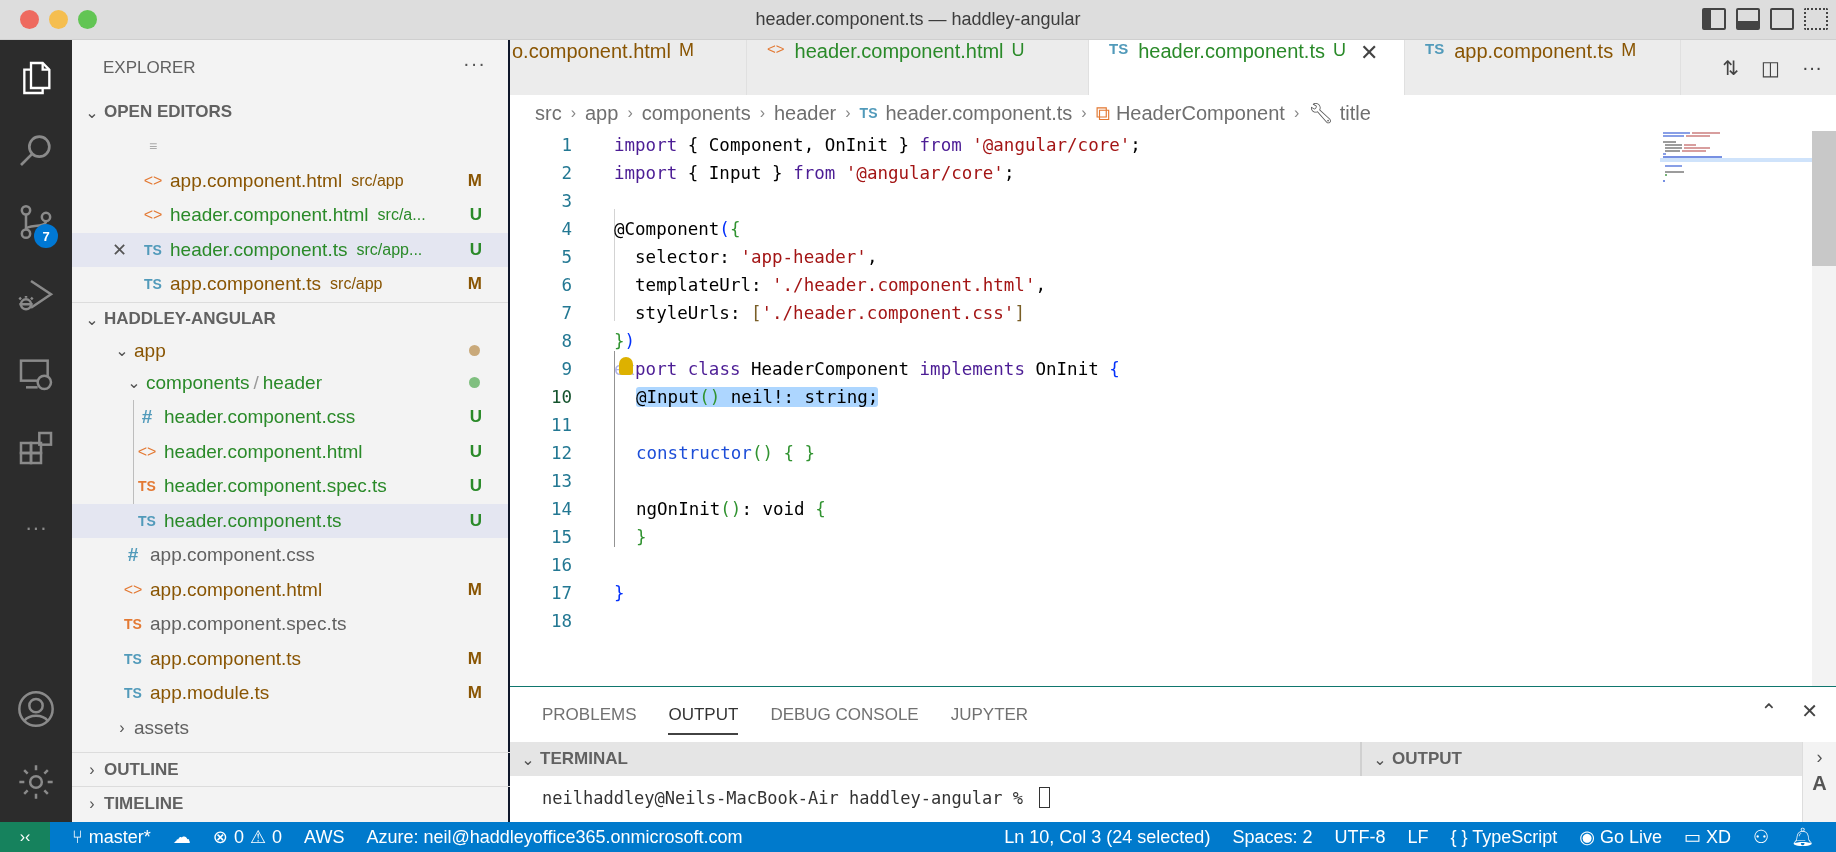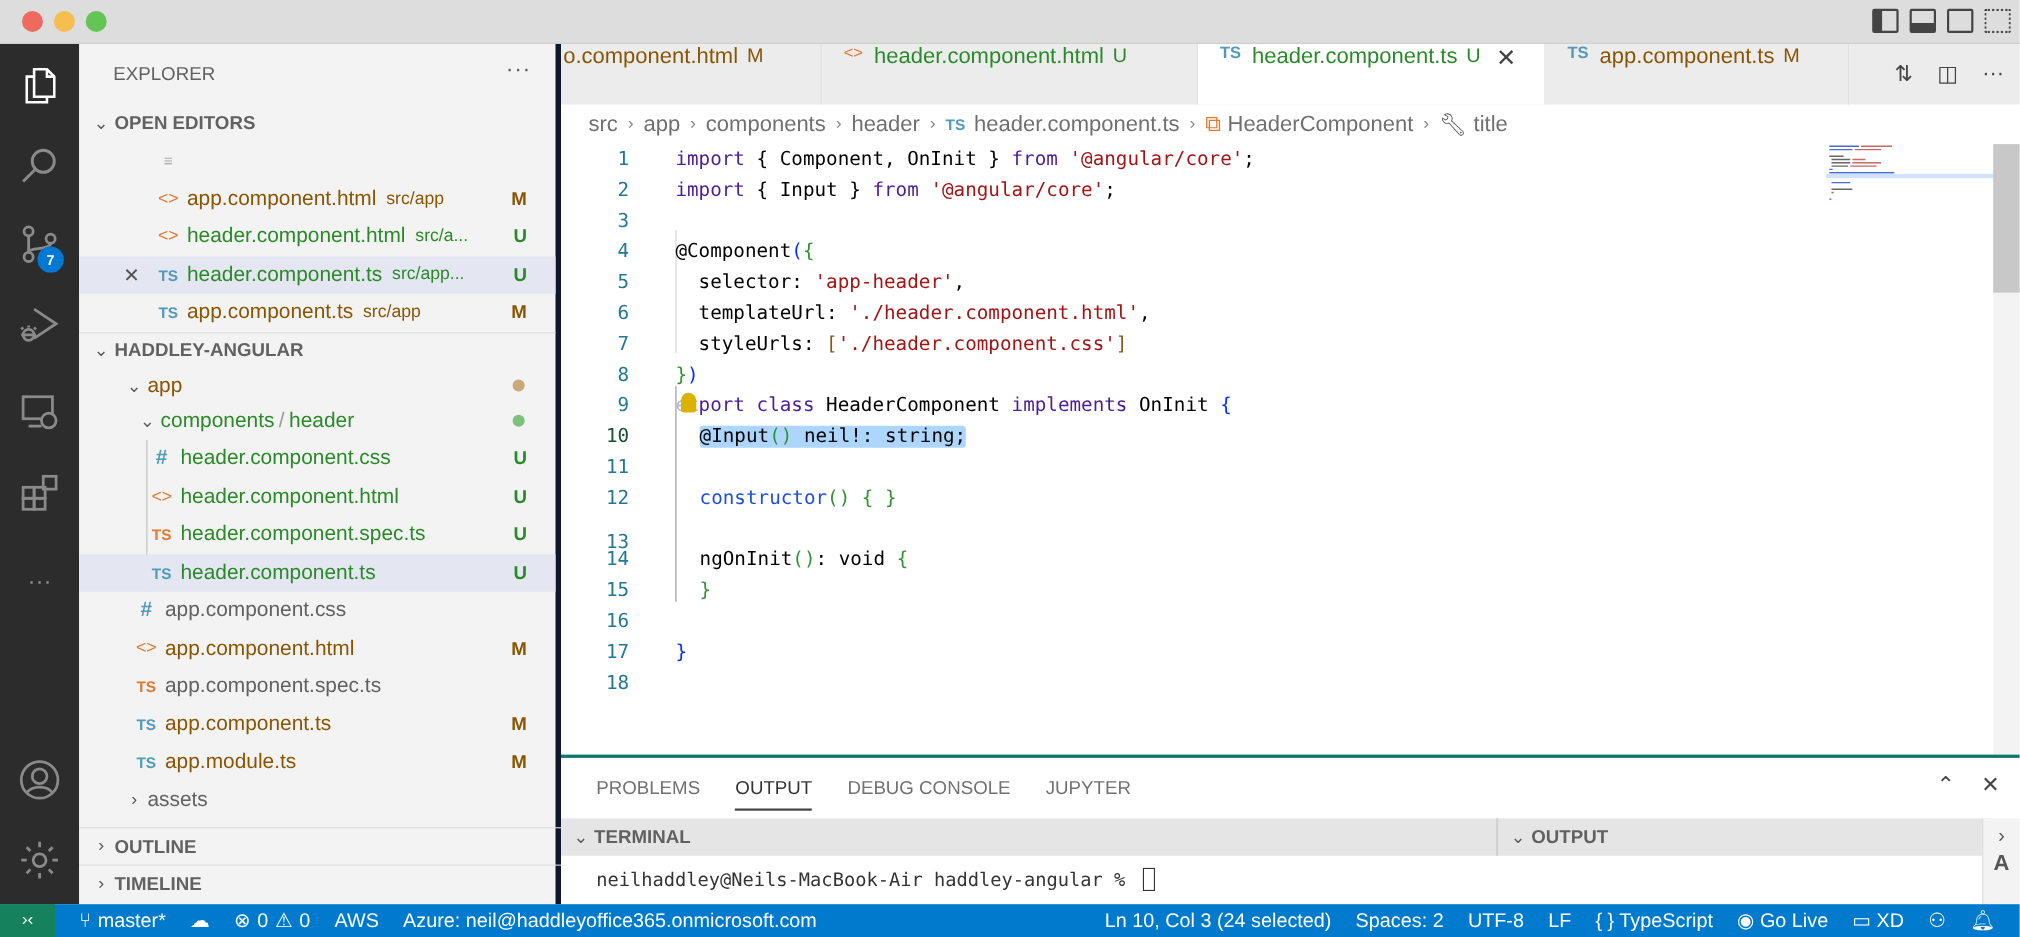--- a/index.html
+++ b/index.html
@@ -6,21 +6,21 @@
 html,body{width:1836px;height:852px;overflow:hidden;background:#fff;font-family:"Liberation Sans",sans-serif;}
 .titlebar{position:absolute;left:0;top:0;width:1836px;height:40px;background:#dddddd;border-bottom:1px solid #cfcfcf;}
 .traffic{position:absolute;top:10px;width:19px;height:19px;border-radius:50%}
 .title-text{position:absolute;left:0;right:0;top:9px;text-align:center;font-size:18px;color:#3c3c3c}
 .layout-icons{position:absolute;right:8px;top:8px;display:flex;gap:10px}
 .lay-ic{width:24px;height:22px;border:2px solid #444;border-radius:2px;position:relative}
 .activity{position:absolute;left:0;top:40px;width:72px;height:782px;background:#2c2c2c}
 .act-item{position:absolute;left:0;width:72px;height:68px;display:flex;align-items:center;justify-content:center}
 .act-item svg{width:40px;height:40px}
 .badge{position:absolute;left:34px;top:36px;width:24px;height:24px;border-radius:50%;background:#0078d4;color:#fff;font-size:13px;font-weight:bold;display:flex;align-items:center;justify-content:center}
-.sidebar{position:absolute;left:72px;top:40px;width:438px;height:782px;background:#f3f3f3;border-right:5px solid #0f172a}
+.sidebar{position:absolute;left:72px;top:40px;width:438px;height:782px;background:#f3f3f3;border-right:2px solid #0f172a}
 .sb-head{height:55px;display:flex;align-items:center;padding-left:31px;font-size:17px;color:#616161;position:relative}
 .sb-more{position:absolute;right:22px;top:12px;font-size:20px;color:#555;letter-spacing:1px}
 .section-h{height:34px;display:flex;align-items:center;font-size:17px;font-weight:bold;color:#616161;padding-left:8px}
 .chev{display:inline-block;width:24px;text-align:center;color:#555;font-weight:normal;font-size:16px}
 .row{height:34.5px;display:flex;align-items:center;font-size:19px;position:relative;white-space:nowrap}
 .row.sel{background:#e4e6f1}
 .ficon{display:inline-block;width:26px;text-align:center;font-size:14px;font-weight:bold;margin-right:4px}
 .ic-ts{color:#519aba}
 .ic-spec{color:#e37933}
 .ic-html{color:#e37933;font-weight:normal;font-size:16px}
@@ -50,41 +50,42 @@
 .kw{color:#4c1d95}
 .str{color:#a31515}
 .br1{color:#0431fa}
 .br2{color:#319331}
 .fn{color:#1d4ed8}
 .sel-hl{background:#add6ff;border-radius:3px}
 .indent-guide{position:absolute;left:104px;width:1px;background:#d3d3d3}
 .minimap{position:absolute;left:1660px;top:131px;width:156px;height:555px}
 .vscroll{position:absolute;left:1812px;top:131px;width:24px;height:555px;background:#f3f3f3}
 .vscroll-thumb{position:absolute;left:0;top:0;width:24px;height:135px;background:#c8c8c8}
-.panel{position:absolute;left:510px;top:686px;width:1326px;height:136px;background:#fff;border-top:3px solid #0f766e}
+.panel{position:absolute;left:510px;top:686px;width:1326px;height:136px;background:#fff;border-top:1px solid #0f766e}
 .ptabs{height:55px;display:flex;align-items:center;padding-left:32px;gap:32px;font-size:17px;color:#717171}
 .ptab.active{color:#333;border-bottom:2px solid #424242;padding-bottom:8px;margin-top:10px}
 .p-actions{position:absolute;right:18px;top:12px;display:flex;gap:24px;font-size:20px;color:#444}
 .term-h{position:absolute;left:0;top:55px;width:850px;height:34px;background:#e5e5e5;display:flex;align-items:center;font-size:17px;font-weight:bold;color:#616161;padding-left:6px}
 .out-h{position:absolute;left:850px;top:55px;width:452px;height:34px;background:#e5e5e5;border-left:2px solid #d0d0d0;display:flex;align-items:center;font-size:17px;font-weight:bold;color:#616161;padding-left:6px}
 .term-body{position:absolute;left:32px;top:100px;font-family:"DejaVu Sans Mono",monospace;font-size:17px;color:#333;white-space:pre;display:flex;align-items:center}
 .cursor{display:inline-block;width:11px;height:21px;border:1.5px solid #333;margin-left:6px}
 .pside{position:absolute;right:0;top:55px;width:34px;height:81px;background:#f3f3f3;border-left:1px solid #ddd;font-size:18px;color:#555;text-align:center}
 .statusbar{position:absolute;left:0;top:822px;width:1836px;height:30px;background:#007acc;color:#fff;font-size:18px;display:flex;align-items:center;white-space:nowrap}
 .remote{width:50px;height:30px;background:#16825d;display:flex;align-items:center;justify-content:center;font-size:16px}
 .sb-item{margin-left:22px;display:flex;align-items:center;gap:6px}
 .sb-right{position:absolute;right:22px;top:0;height:30px;display:flex;align-items:center;gap:22px}
 </style>
 </head>
 <body>
 
 <div class="titlebar">
   <span class="traffic" style="left:20px;background:#ee6a5f"></span>
   <span class="traffic" style="left:49px;background:#f5be4f"></span>
   <span class="traffic" style="left:78px;background:#62c554"></span>
+  <div class="title-text">header.component.ts — haddley-angular</div>
   <div class="layout-icons">
     <span class="lay-ic" style="border-left-width:9px"></span>
     <span class="lay-ic" style="border-bottom-width:9px"></span>
     <span class="lay-ic"></span>
     <span class="lay-ic" style="border-style:dotted"></span>
   </div>
 </div>
 
 <div class="activity">
   <div class="act-item" style="top:4px">
@@ -323,21 +324,21 @@
   <div class="code-line" style="top:112px"><span class="ln">5</span><span class="code"><span>  selector: </span><span class="str">'app-header'</span><span>,</span></span></div>
   <div class="code-line" style="top:140px"><span class="ln">6</span><span class="code"><span>  templateUrl: </span><span class="str">'./header.component.html'</span><span>,</span></span></div>
   <div class="code-line" style="top:168px"><span class="ln">7</span><span class="code"><span>  styleUrls: </span><span style="color:#795e26">[</span><span class="str">'./header.component.css'</span><span style="color:#795e26">]</span></span></div>
   <div class="code-line" style="top:196px"><span class="ln">8</span><span class="code"><span class="br2">}</span><span class="br1">)</span></span></div>
   <div class="code-line" style="top:224px"><span class="ln">9</span><span class="code"><span style="color:#b0b4e8">ex</span><span class="kw">port</span><span class="kw"> class </span><span>HeaderComponent</span><span class="kw"> implements </span><span>OnInit</span><span class="br1"> {</span></span>
     <span style="position:absolute;left:109px;top:2px;width:14px;height:18px;border-radius:7px 7px 3px 3px;background:#ddb100"></span>
   </div>
   <div class="code-line" style="top:252px"><span class="ln cur">10</span><span class="code" style="left:126px"><span class="sel-hl"><span>@Input</span><span class="br2">()</span><span> neil!: string;</span></span></span></div>
   <div class="code-line" style="top:280px"><span class="ln">11</span></div>
   <div class="code-line" style="top:308px"><span class="ln">12</span><span class="code" style="left:126px"><span class="fn">constructor</span><span class="br2">()</span><span class="br2"> { }</span></span></div>
-  <div class="code-line" style="top:348px"><span class="ln">13</span></div>
+  <div class="code-line" style="top:336px"><span class="ln">13</span></div>
   <div class="code-line" style="top:364px"><span class="ln">14</span><span class="code" style="left:126px"><span>ngOnInit</span><span class="br2">()</span><span>: void </span><span class="br2">{</span></span></div>
   <div class="code-line" style="top:392px"><span class="ln">15</span><span class="code" style="left:126px"><span class="br2">}</span></span></div>
   <div class="code-line" style="top:420px"><span class="ln">16</span></div>
   <div class="code-line" style="top:448px"><span class="ln">17</span><span class="code"><span class="br1">}</span></span></div>
   <div class="code-line" style="top:476px"><span class="ln">18</span></div>
 </div>
 
 <div class="minimap">
   <svg width="156" height="60" viewBox="0 0 156 60">
     <g stroke-width="1.3">

